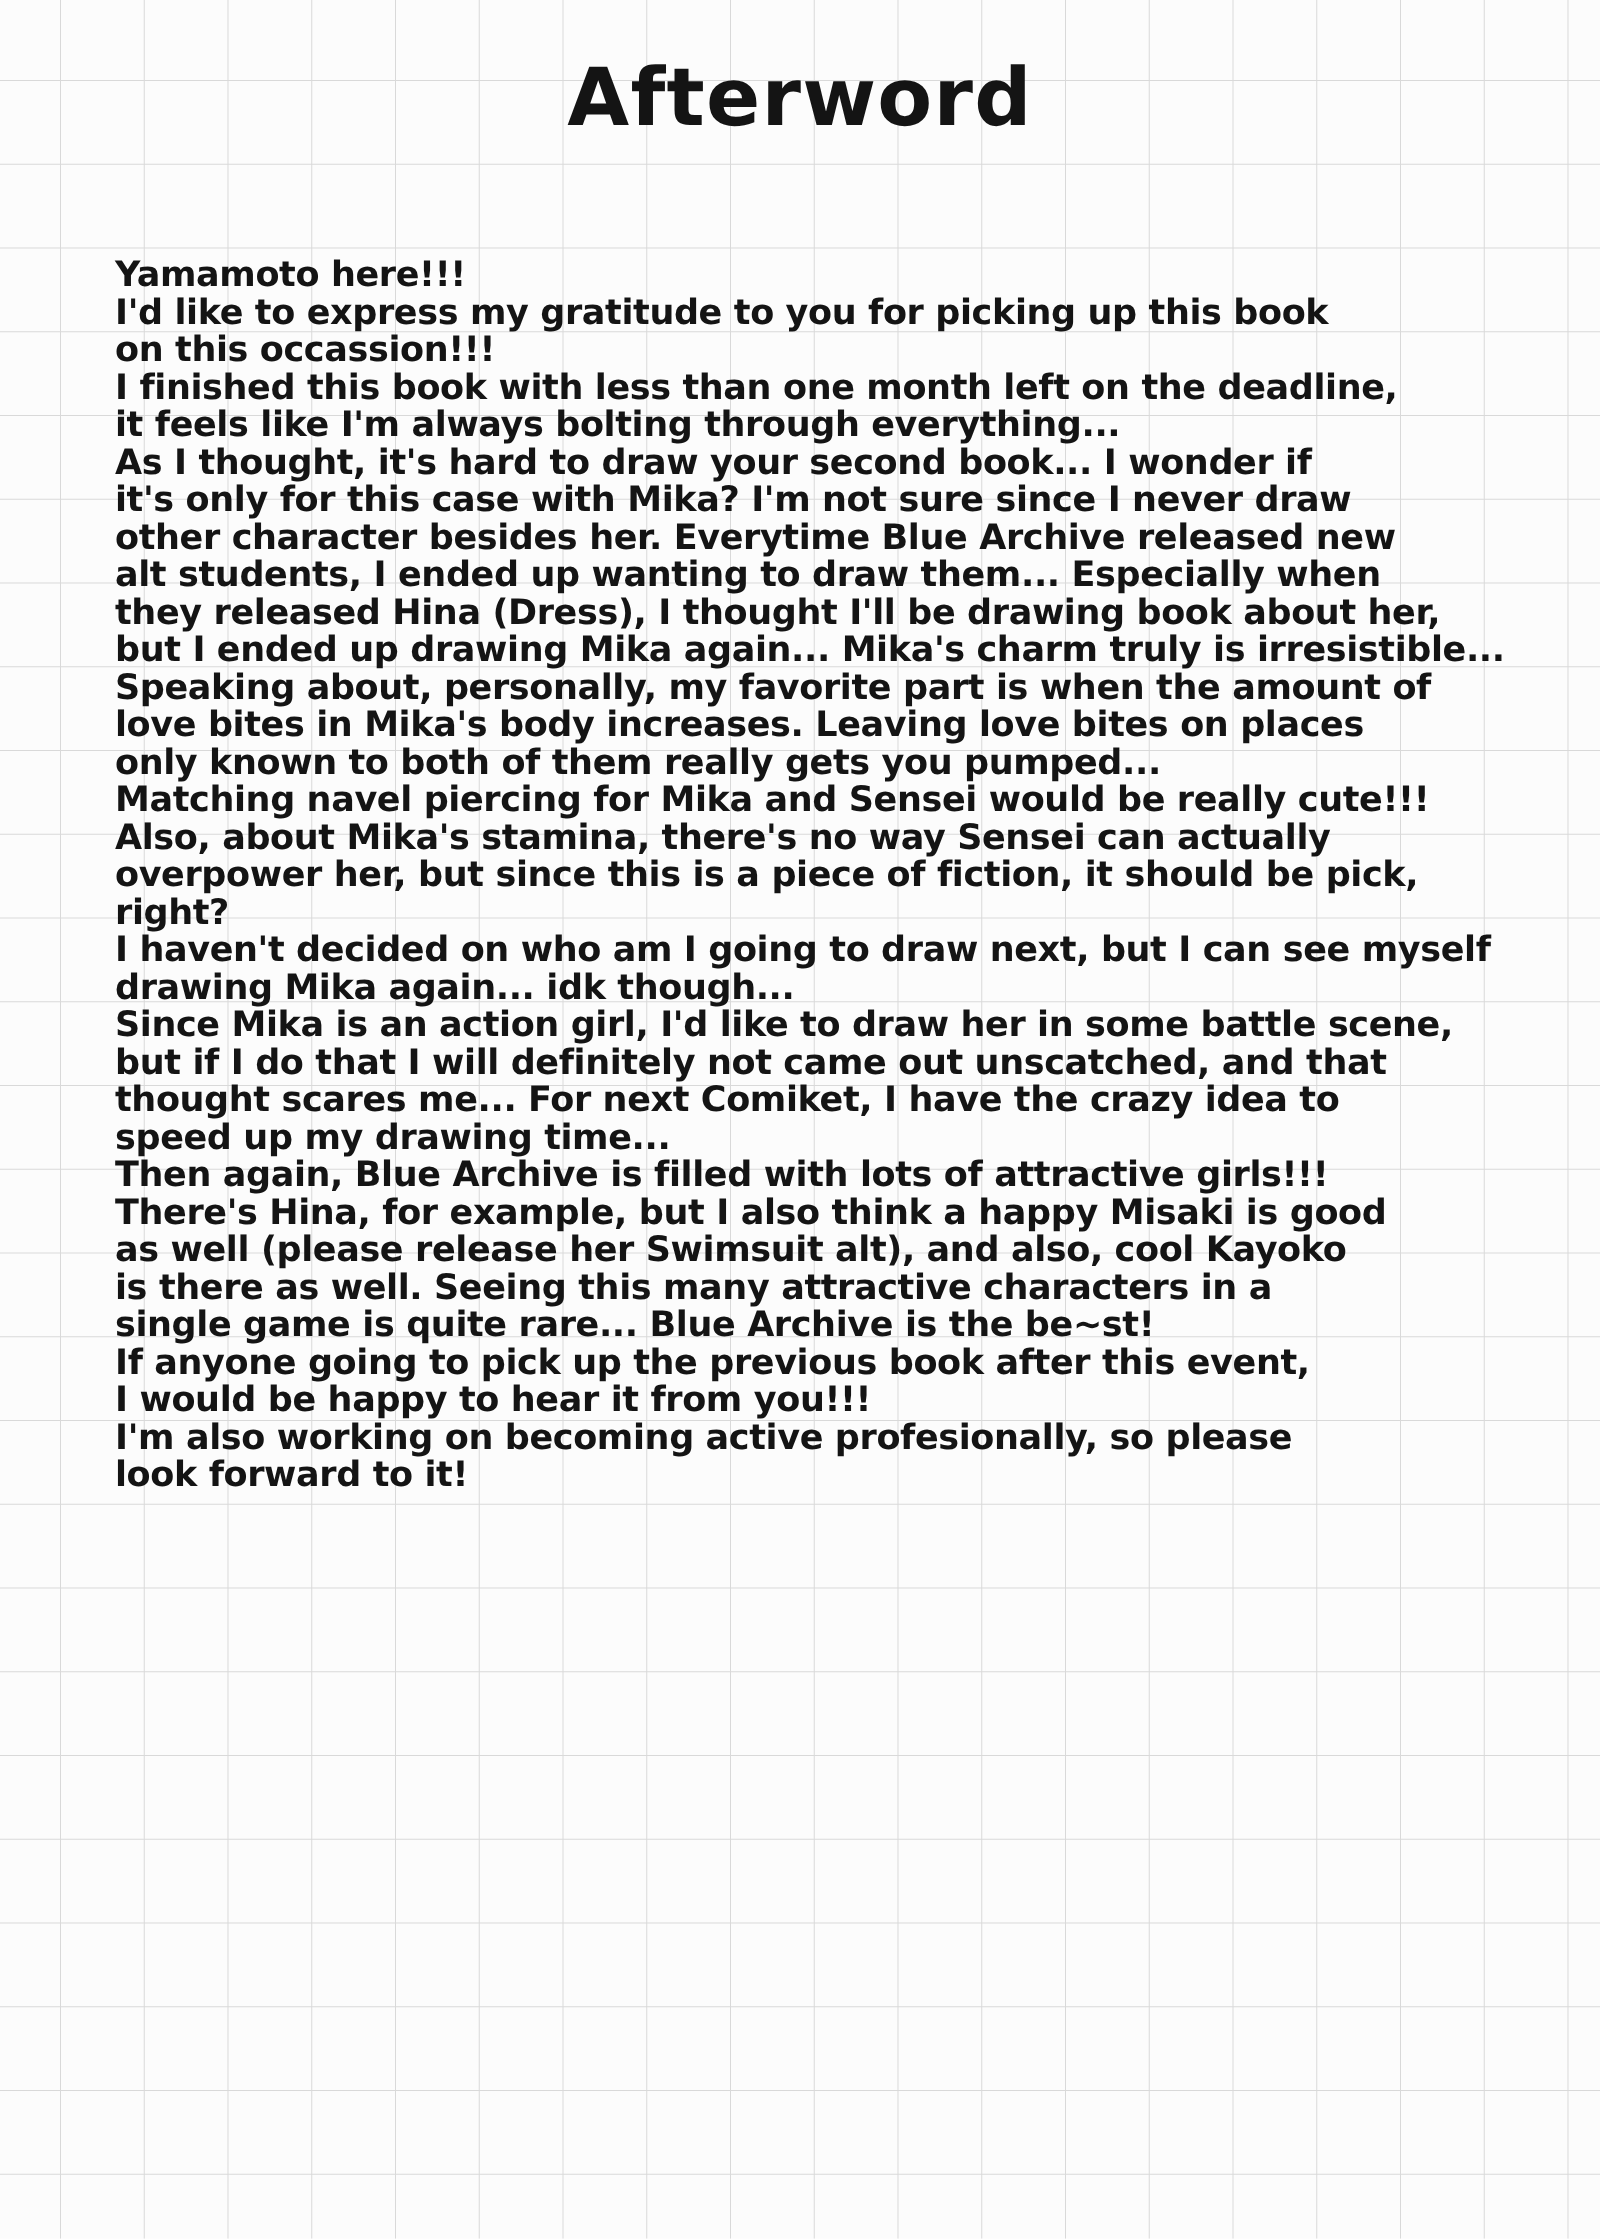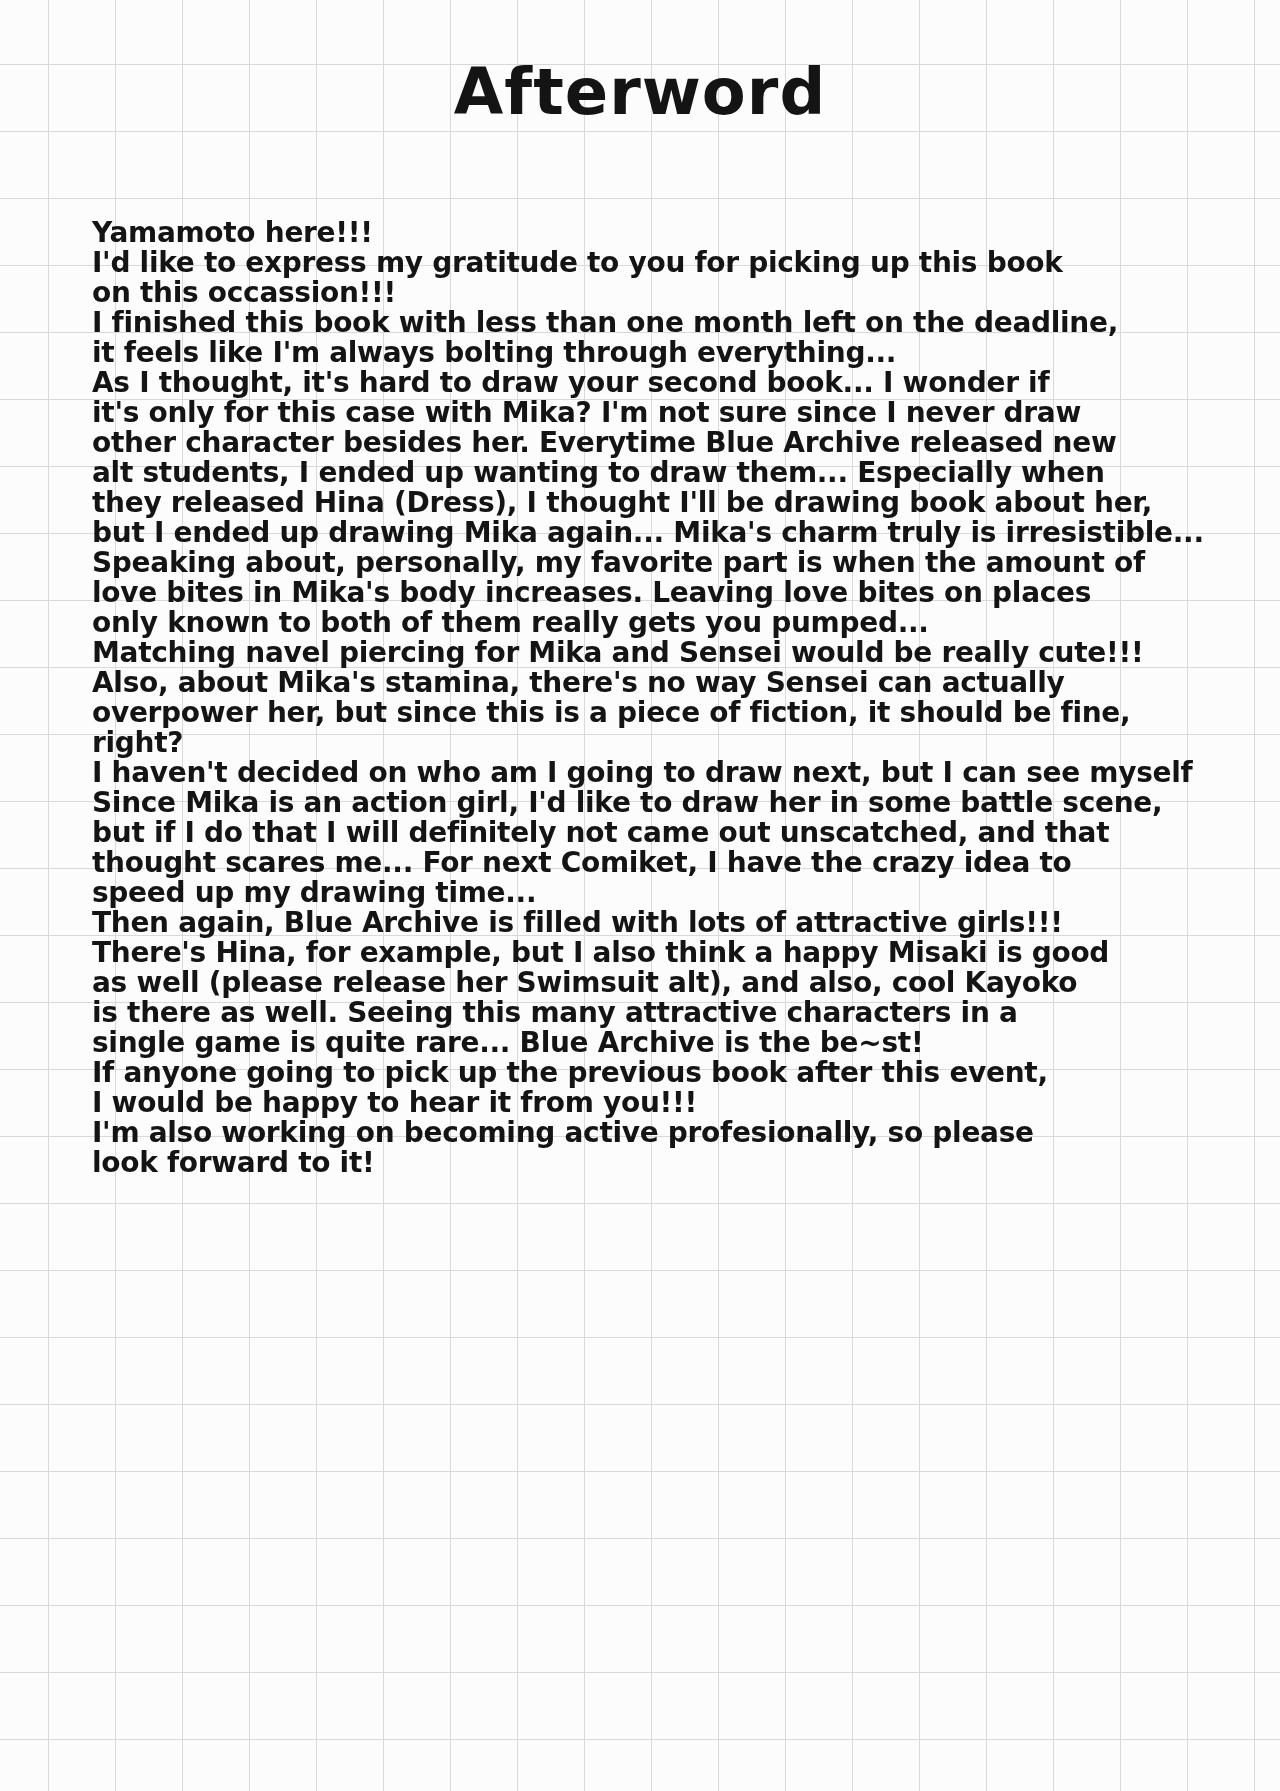--- a/index.html
+++ b/index.html
@@ -15,21 +15,21 @@
     background-image:
       linear-gradient(to right, var(--grid, #d9d9d9) 0px, var(--grid, #d9d9d9) 1px, transparent 1px),
       linear-gradient(to bottom, var(--grid, #d9d9d9) 0px, var(--grid, #d9d9d9) 1px, transparent 1px);
     background-size: 67px 67px, 67px 67px;
     background-position: 48px 0px, 0px 64px;
     font-family: "DejaVu Sans", "Liberation Sans", sans-serif;
     color: var(--ink, #141414);
   }
   .title {
     margin: 0;
-    padding-top: 56px;
+    padding-top: 43px;
     text-align: center;
     font-size: 64px;
     line-height: 1.15;
     font-weight: bold;
     letter-spacing: 1px;
   }
   .body-text {
     margin-top: 88px;
     margin-left: 92px;
     margin-right: 60px;
@@ -74,25 +74,26 @@
       <div class="para">
         <div class="line">Speaking about, personally, my favorite part is when the amount of</div>
         <div class="line">love bites in Mika's body increases. Leaving love bites on places</div>
         <div class="line">only known to both of them really gets you pumped...</div>
       </div>
       <div class="para">
         <div class="line">Matching navel piercing for Mika and Sensei would be really cute!!!</div>
       </div>
       <div class="para">
         <div class="line">Also, about Mika's stamina, there's no way Sensei can actually</div>
-        <div class="line">overpower her, but since this is a piece of fiction, it should be fine,</div>
+        <div class="line">overpower her, but since this is a piece of fiction, it should be pick,</div>
         <div class="line">right?</div>
       </div>
       <div class="para">
         <div class="line">I haven't decided on who am I going to draw next, but I can see myself</div>
+        <div class="line">drawing Mika again... idk though...</div>
       </div>
       <div class="para">
         <div class="line">Since Mika is an action girl, I'd like to draw her in some battle scene,</div>
         <div class="line">but if I do that I will definitely not came out unscatched, and that</div>
         <div class="line">thought scares me... For next Comiket, I have the crazy idea to</div>
         <div class="line">speed up my drawing time...</div>
       </div>
       <div class="para">
         <div class="line">Then again, Blue Archive is filled with lots of attractive girls!!!</div>
         <div class="line">There's Hina, for example, but I also think a happy Misaki is good</div>

